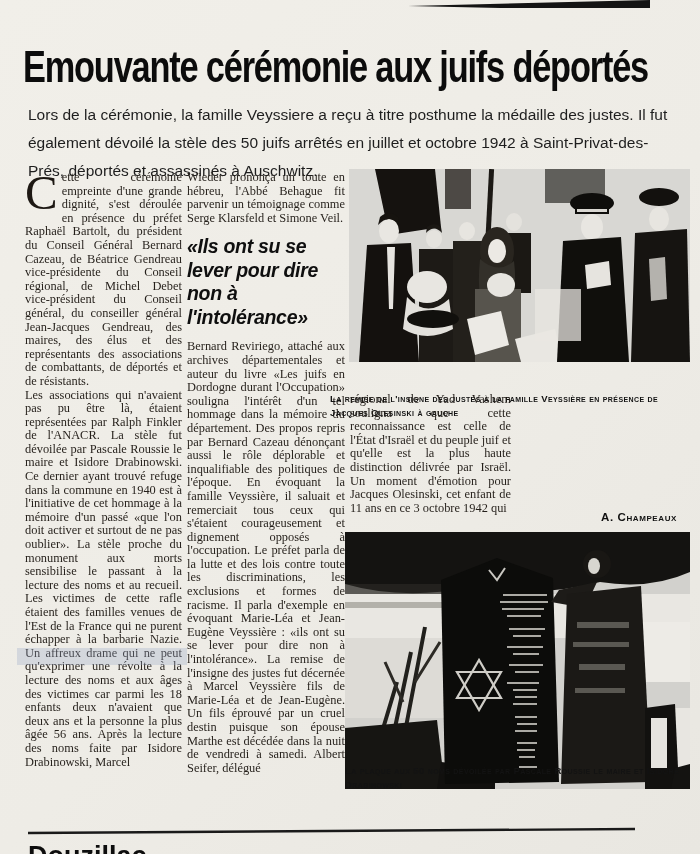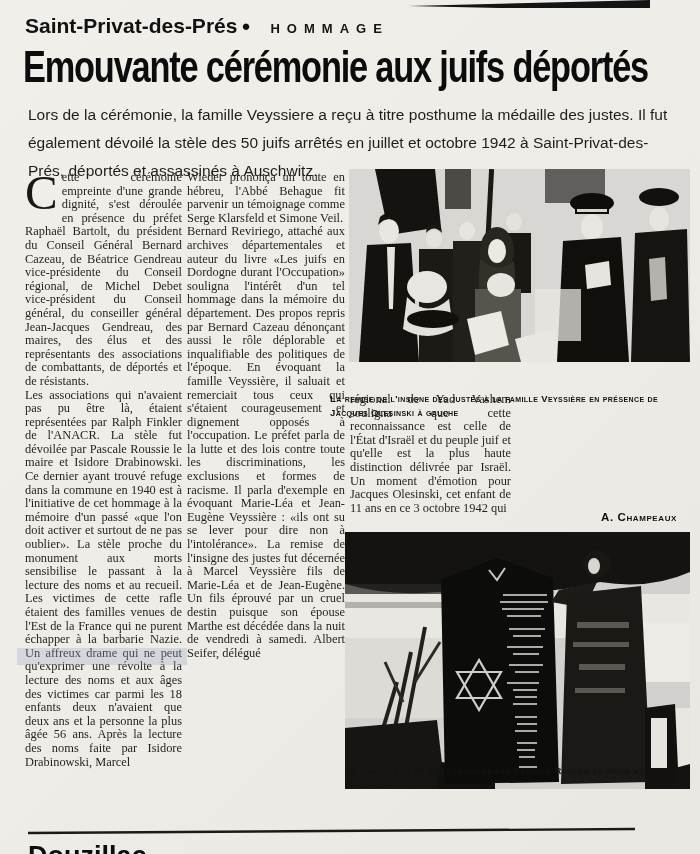--- a/index.html
+++ b/index.html
@@ -73,35 +73,33 @@
 </style>
 </head>
 <body>
 
 <div class="page">
 
   <svg class="top-scan-mark" width="700" height="14">
     <polygon points="408,6 650,0 650,8 500,8" fill="#141414"></polygon>
   </svg>
 
-  <div class="kicker-row">
-    <span class="kicker">Saint-Privat-des-Prés</span><span class="bullet">●</span><span class="section">HOMMAGE</span>
-  </div>
 
   <h1 class="headline" style="margin:0;">Emouvante cérémonie aux juifs déportés</h1>
 
   <p class="standfirst" style="margin:4px;">Lors de la cérémonie, la famille Veyssiere a reçu à titre posthume la médaille des justes. Il fut également dévoilé la stèle des 50 juifs arrêtés en juillet et octobre 1942 à Saint-Privat-des-Prés, déportés et assassinés à Auschwitz.</p>
 
   <div class="col col1">
     <p><span class="dropcap">C</span><span>ette cérémonie empreinte d'une grande dignité, s'est déroulée en présence du préfet Raphaël Bartolt, du président du Conseil Général Bernard Cazeau, de Béatrice Gendreau vice-présidente du Conseil régional, de Michel Debet vice-président du Conseil général, du conseiller général Jean-Jacques Gendreau, des maires, des élus et des représentants des associations de combattants, de déportés et de résistants.</span></p>
     <p>Les associations qui n'avaient pas pu être là, étaient représentées par Ralph Finkler de l'ANACR. La stèle fut dévoilée par Pascale Roussie le maire et Isidore Drabinowski. Ce dernier ayant trouvé refuge dans la commune en 1940 est à l'initiative de cet hommage à la mémoire d'un passé «que l'on doit activer et surtout de ne pas oublier». La stèle proche du monument aux morts sensibilise le passant à la lecture des noms et au recueil. Les victimes de cette rafle étaient des familles venues de l'Est de la France qui ne purent échapper à la barbarie Nazie. Un affreux drame qui ne peut qu'exprimer une révolte à la lecture des noms et aux âges des victimes car parmi les 18 enfants deux n'avaient que deux ans et la personne la plus âgée 56 ans. Après la lecture des noms faite par Isidore Drabinowski, Marcel</p>
   </div>
 
   <div class="col col2">
     <p>Wieder prononça un toute en hébreu, l'Abbé Behague fit parvenir un témoignage comme Serge Klarsfeld et Simone Veil.</p>
+    <div class="pullquote">«Ils ont su se lever pour dire non à l'intolérance»</div>
     <p>Bernard Reviriego, attaché aux archives départementales et auteur du livre «Les juifs en Dordogne durant l'Occupation» souligna l'intérêt d'un tel hommage dans la mémoire du département. Des propos repris par Bernard Cazeau dénonçant aussi le rôle déplorable et inqualifiable des politiques de l'époque. En évoquant la famille Veyssière, il saluait et remerciait tous ceux qui s'étaient courageusement et dignement opposés à l'occupation. Le préfet parla de la lutte et des lois contre toute les discriminations, les exclusions et formes de racisme. Il parla d'exemple en évoquant Marie-Léa et Jean-Eugène Veyssière : «ils ont su se lever pour dire non à l'intolérance». La remise de l'insigne des justes fut décernée à Marcel Veyssière fils de Marie-Léa et de Jean-Eugène. Un fils éprouvé par un cruel destin puisque son épouse Marthe est décédée dans la nuit de vendredi à samedi. Albert Seifer, délégué</p>
   </div>
 
   <svg class="photo photo1" width="341" height="193" viewBox="0 0 341 193">
     <rect width="341" height="193" fill="#d8d7d3"></rect>
 
     <polygon points="26,0 86,0 92,58 40,66" fill="#15120f"></polygon>
     <rect x="138" y="0" width="5" height="86" fill="#1c1915" transform="rotate(3 140 40)"></rect>
     <rect x="96" y="0" width="26" height="40" fill="#2a2622" opacity="0.8"></rect>
     <rect x="196" y="0" width="60" height="34" fill="#211e1a" opacity="0.65"></rect>

